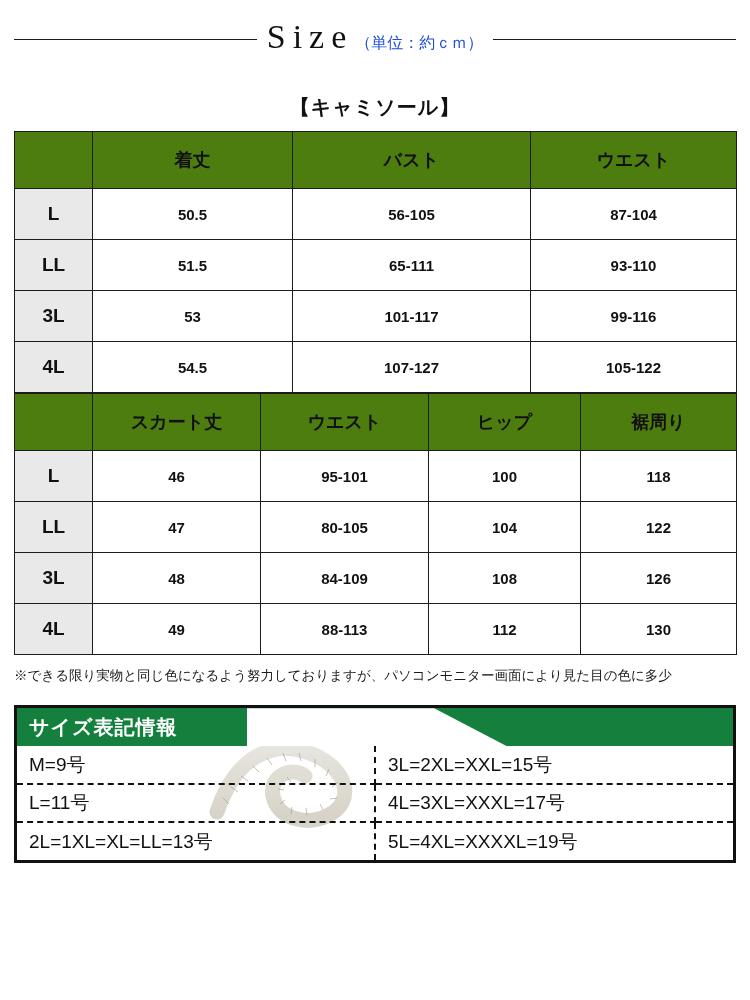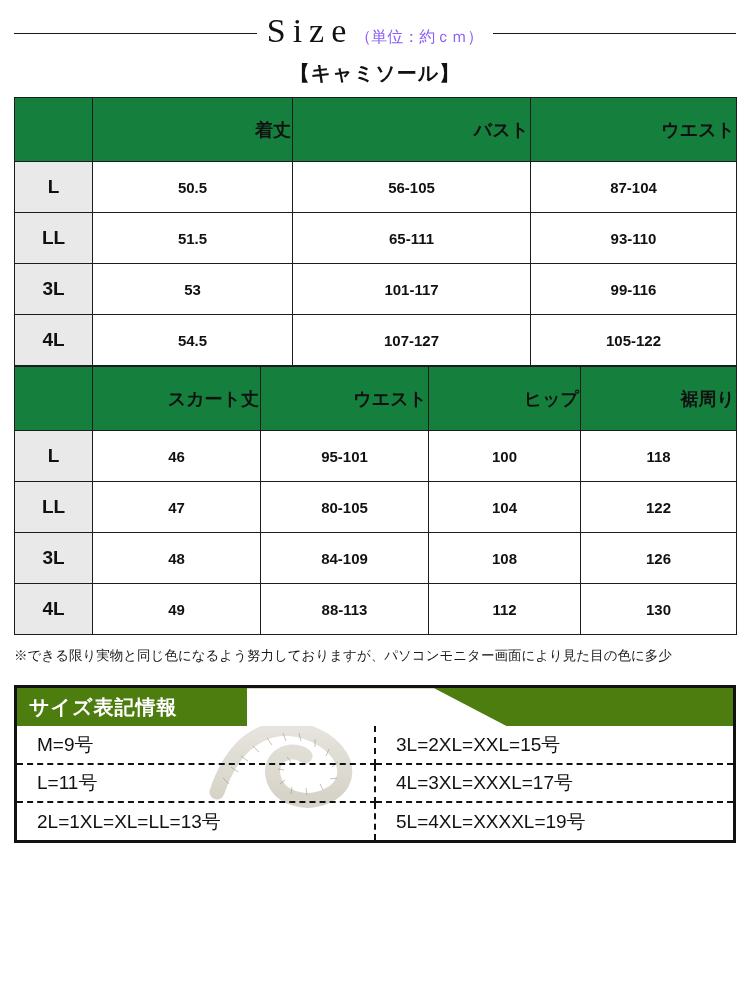--- a/index.html
+++ b/index.html
@@ -22,21 +22,21 @@
     height: 1000px;
     padding: 0 14px;
     position: relative;
   }
 
   
   .header {
     display: flex;
     align-items: center;
     justify-content: center;
-    padding-top: 12px;
+    padding-top: 18px;
     padding-bottom: 6px;
     gap: 10px;
   }
   .header .rule {
     flex: 1 1 auto;
     height: 1px;
     background: #1a1a1a;
     margin-top: 4px;
   }
   .header .title-wrap {
@@ -48,56 +48,55 @@
   .title-main {
     font-family: "Liberation Serif", serif;
     font-size: 34px;
     letter-spacing: 7px;
     font-weight: 400;
     color: #111;
   }
   .title-sub {
     font-size: 16px;
     letter-spacing: 0px;
-    color: #8b5cf6;
+    color: #1d4ed8;
     margin-left: 2px;
   }
 
   
   .section-title {
     text-align: center;
     font-size: 20px;
     font-weight: bold;
     letter-spacing: 1px;
-    margin: 4px 0 10px 0;
+    margin: 32px 0 10px 0;
     color: #111;
   }
 
   
   table.size-table {
     width: 722px;
     border-collapse: collapse;
     table-layout: fixed;
     margin: 0 auto;
   }
   table.size-table th,
   table.size-table td {
     border: 1px solid #1c1c1c;
     text-align: center;
     font-size: 15px;
     color: #111;
     height: 51px;
     font-weight: bold;
   }
   table.size-table thead th {
-    background: #15803d;
+    background: #4d7c0f;
     font-weight: bold;
     font-size: 18px;
-    height: 64px;
-    text-align: right;
+    height: 57px;
   }
   table.size-table tbody th.rowhead {
     background: #e9e9e9;
     font-weight: bold;
     font-size: 19px;
   }
   
   .tbl-cami col.c0 { width: 78px; }
   .tbl-cami col.c1 { width: 200px; }
   .tbl-cami col.c2 { width: 238px; }
@@ -124,21 +123,21 @@
   .info-box {
     width: 722px;
     margin: 18px auto 0 auto;
     border: 3px solid #111;
     position: relative;
     background: #fff;
   }
   .info-header {
     position: relative;
     height: 38px;
-    background: #4d7c0f;
+    background: #15803d;
     color: #fff;
     overflow: hidden;
   }
   .info-header .label {
     position: relative;
     z-index: 3;
     font-size: 20px;
     font-weight: bold;
     line-height: 38px;
     padding-left: 12px;
@@ -176,21 +175,21 @@
     position: relative;
     z-index: 1;
     width: 100%;
     border-collapse: collapse;
     table-layout: fixed;
     background: transparent;
   }
   table.info-table td {
     font-size: 19px;
     height: 38px;
-    padding-left: 20px;
+    padding-left: 12px;
     color: #111;
     border-bottom: 2px dashed #111;
     background: transparent;
   }
   table.info-table td.left {
     border-right: 2px dashed #111;
   }
   table.info-table tr:last-child td {
     border-bottom: none;
   }

